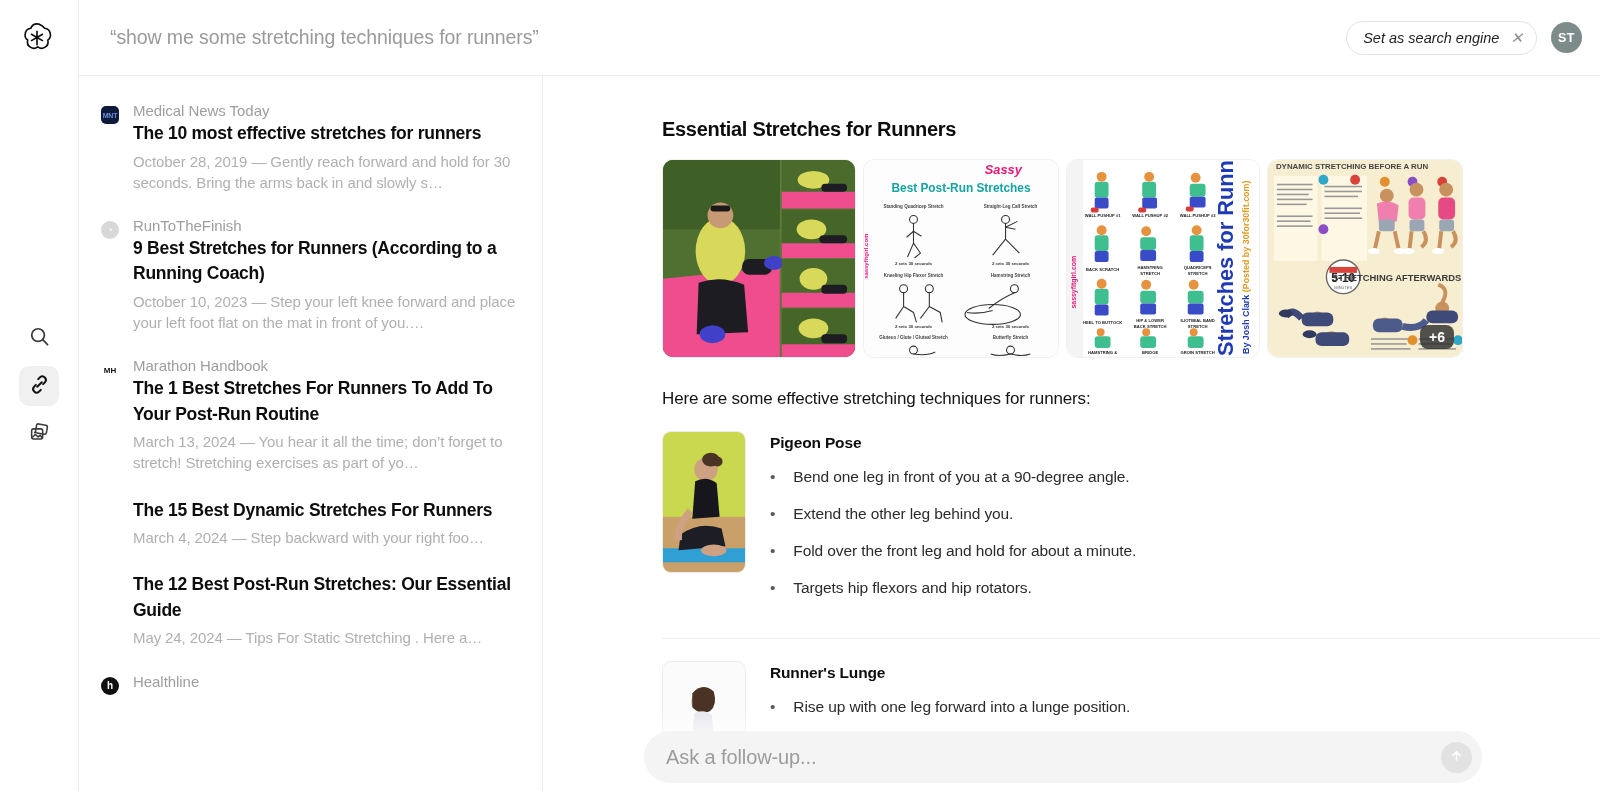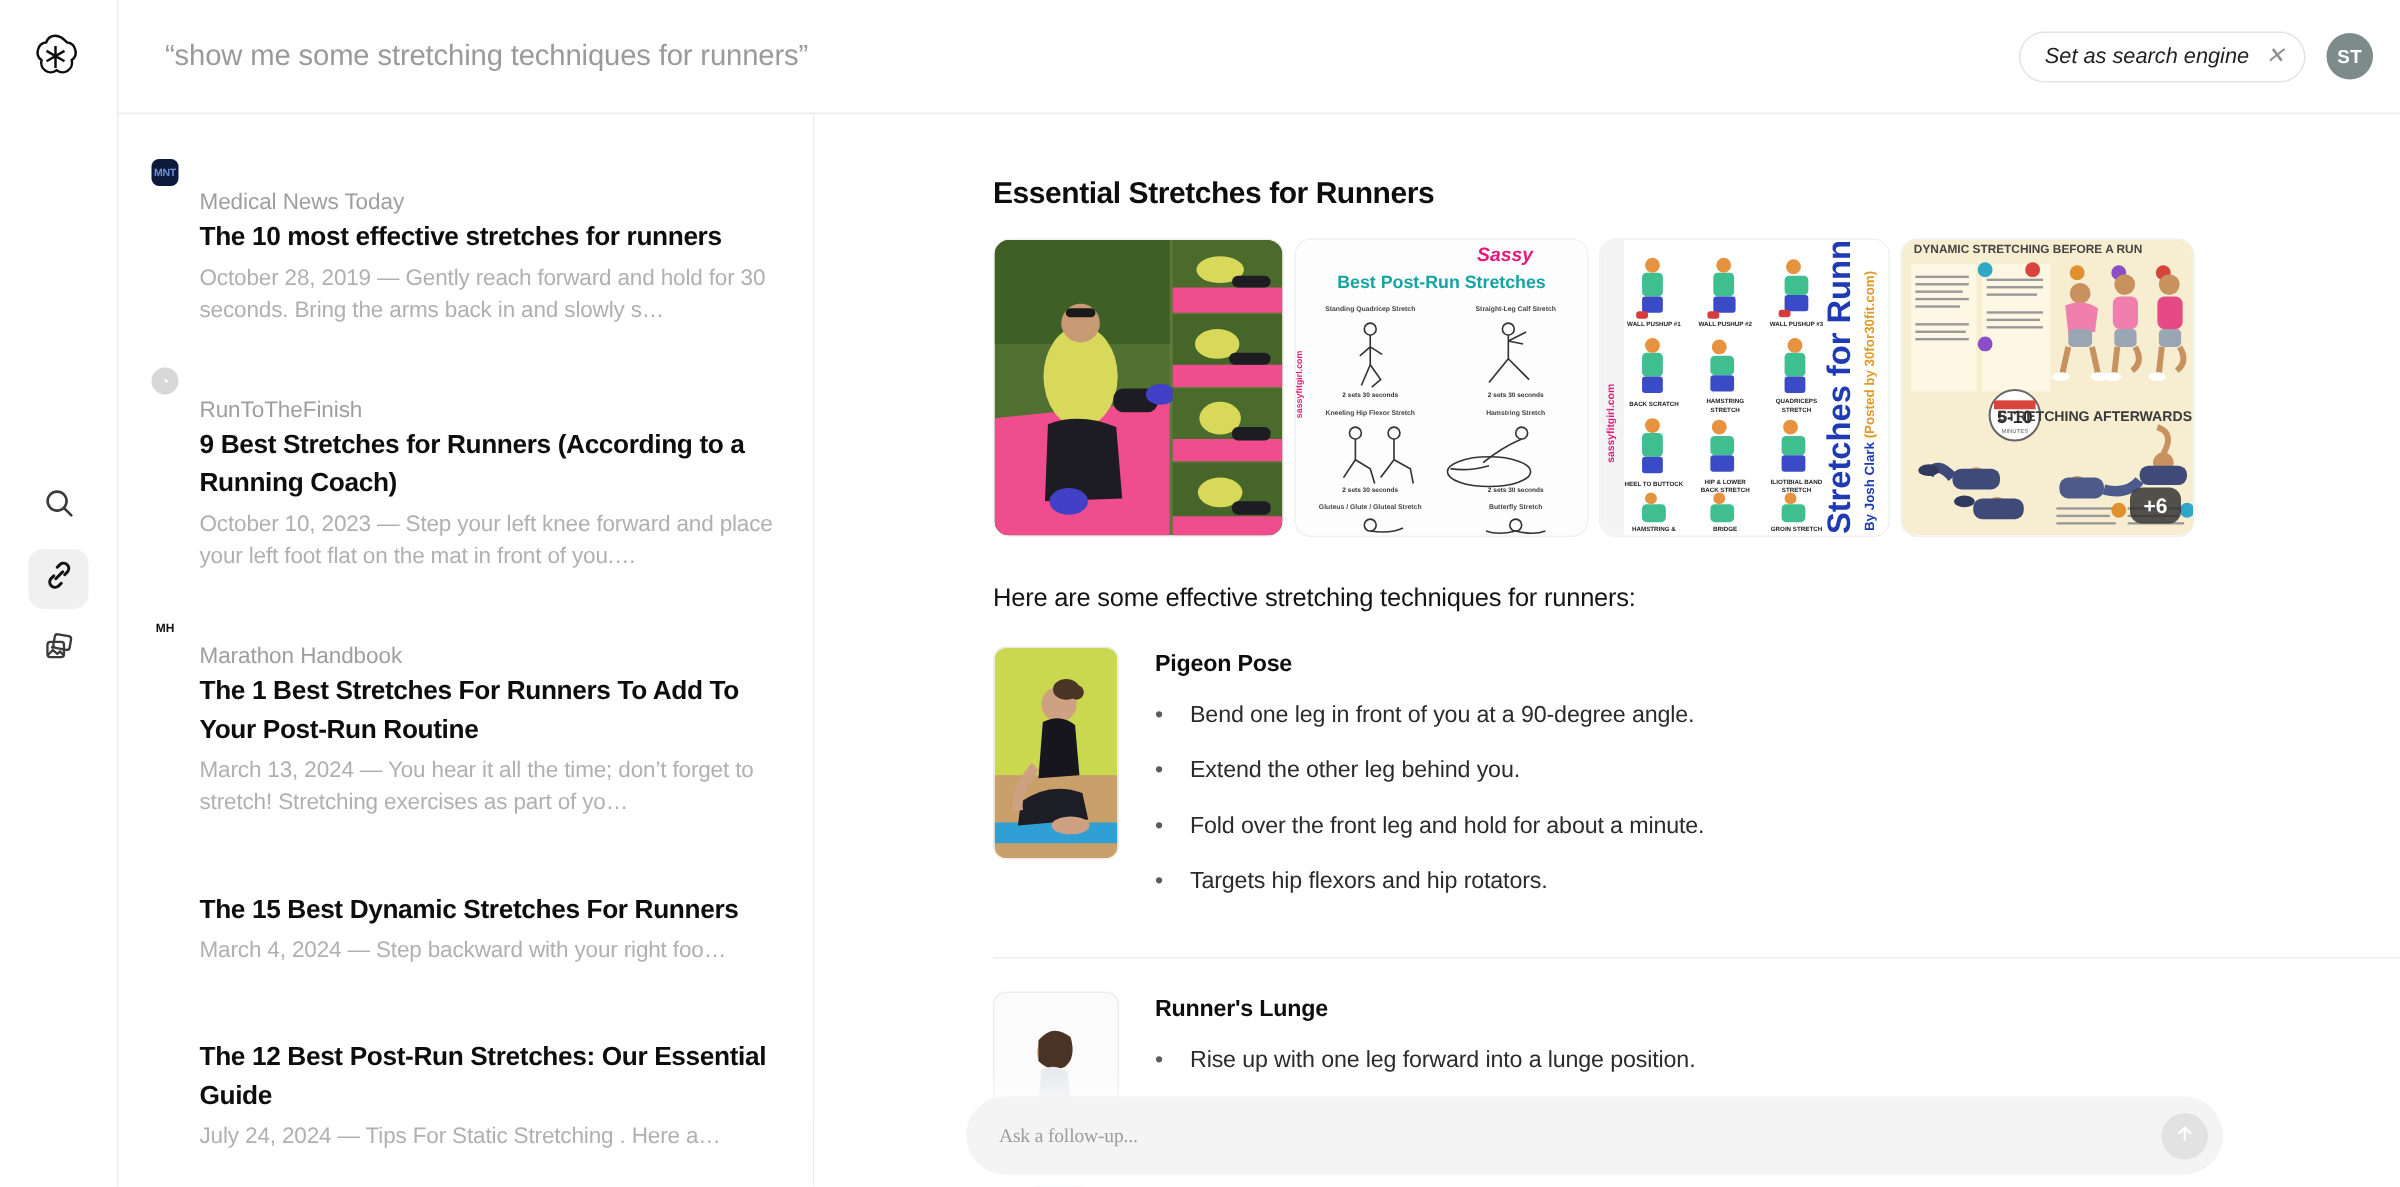--- a/index.html
+++ b/index.html
@@ -81,21 +81,21 @@
   .fav-slot { flex:0 0 18px; padding-top:4px; }
   .fav {
     width:18px; height:18px; border-radius:4px;
     display:flex; align-items:center; justify-content:center;
     font-size:7px; font-weight:700; color:#fff; overflow:hidden;
   }
   .fav-mnt { background:#0e1a3c; border-radius:5px; color:#6f8fd6; letter-spacing:-0.2px; }
   .fav-rttf { background:#d8d8d8; border-radius:50%; color:#fff; font-size:9px; }
   .fav-mh { background:#fff; color:#111; font-size:8px; font-weight:800; }
   .fav-hl { background:#101010; border-radius:50%; color:#fff; font-size:10px; font-weight:800; }
-  .res-body { flex:1 1 auto; min-width:0;margin-top:24px; }
+  .res-body { flex:1 1 auto; min-width:0; }
   .res-source {
     font-size:15px; color:#9e9e9e; margin-bottom:2px; letter-spacing:-0.05px;
   }
   .res-title {
     font-size:17.5px; font-weight:700; color:#0d0d0d;
     line-height:1.46; letter-spacing:-0.25px; margin-bottom:4px;
   }
   .res-snippet {
     font-size:15px; color:#b0b0b0; line-height:1.41;
     letter-spacing:-0.1px;
@@ -163,22 +163,22 @@
   .composer {
     position:absolute; left:644px; bottom:8px;
     width:838px; height:52px;
     background:#f4f4f4; border-radius:26px;
     display:flex; align-items:center;
     padding:0 10px 0 22px;
     z-index:9;
   }
   .composer-input {
     flex:1 1 auto; border:none; outline:none; background:transparent;
-    font-family:Liberation Serif, serif;
-    font-size:13px; color:#0f766e;
+    font-family:Liberation Sans, sans-serif;
+    font-size:20px; color:#0f766e;
     letter-spacing:-0.1px;
   }
   .composer-input::placeholder { color:#9c9c9c; }
   .send-btn {
     flex:0 0 31px; width:31px; height:31px; border-radius:50%;
     background:#e2e2e2; border:none; cursor:pointer;
     display:flex; align-items:center; justify-content:center;
   }
   .composer-fade {
     position:absolute; left:543px; bottom:0; width:1057px; height:76px;
@@ -282,21 +282,21 @@
         <div class="res-body">
           <div class="res-title">The 15 Best Dynamic Stretches For Runners</div>
           <div class="res-snippet">March 4, 2024 — Step backward with your right foo…</div>
         </div>
       </div>
 
       <div class="result">
         <div class="fav-slot"></div>
         <div class="res-body">
           <div class="res-title">The 12 Best Post-Run Stretches: Our Essential Guide</div>
-          <div class="res-snippet">July 24, 2024 — Tips For Static Stretching . Here a…</div>
+          <div class="res-snippet">May 24, 2024 — Tips For Static Stretching . Here a…</div>
         </div>
       </div>
 
       <div class="result">
         <div class="fav-slot">
           <div class="fav fav-hl">h</div>
         </div>
         <div class="res-body">
           <div class="res-source">Healthline</div>
         </div>

